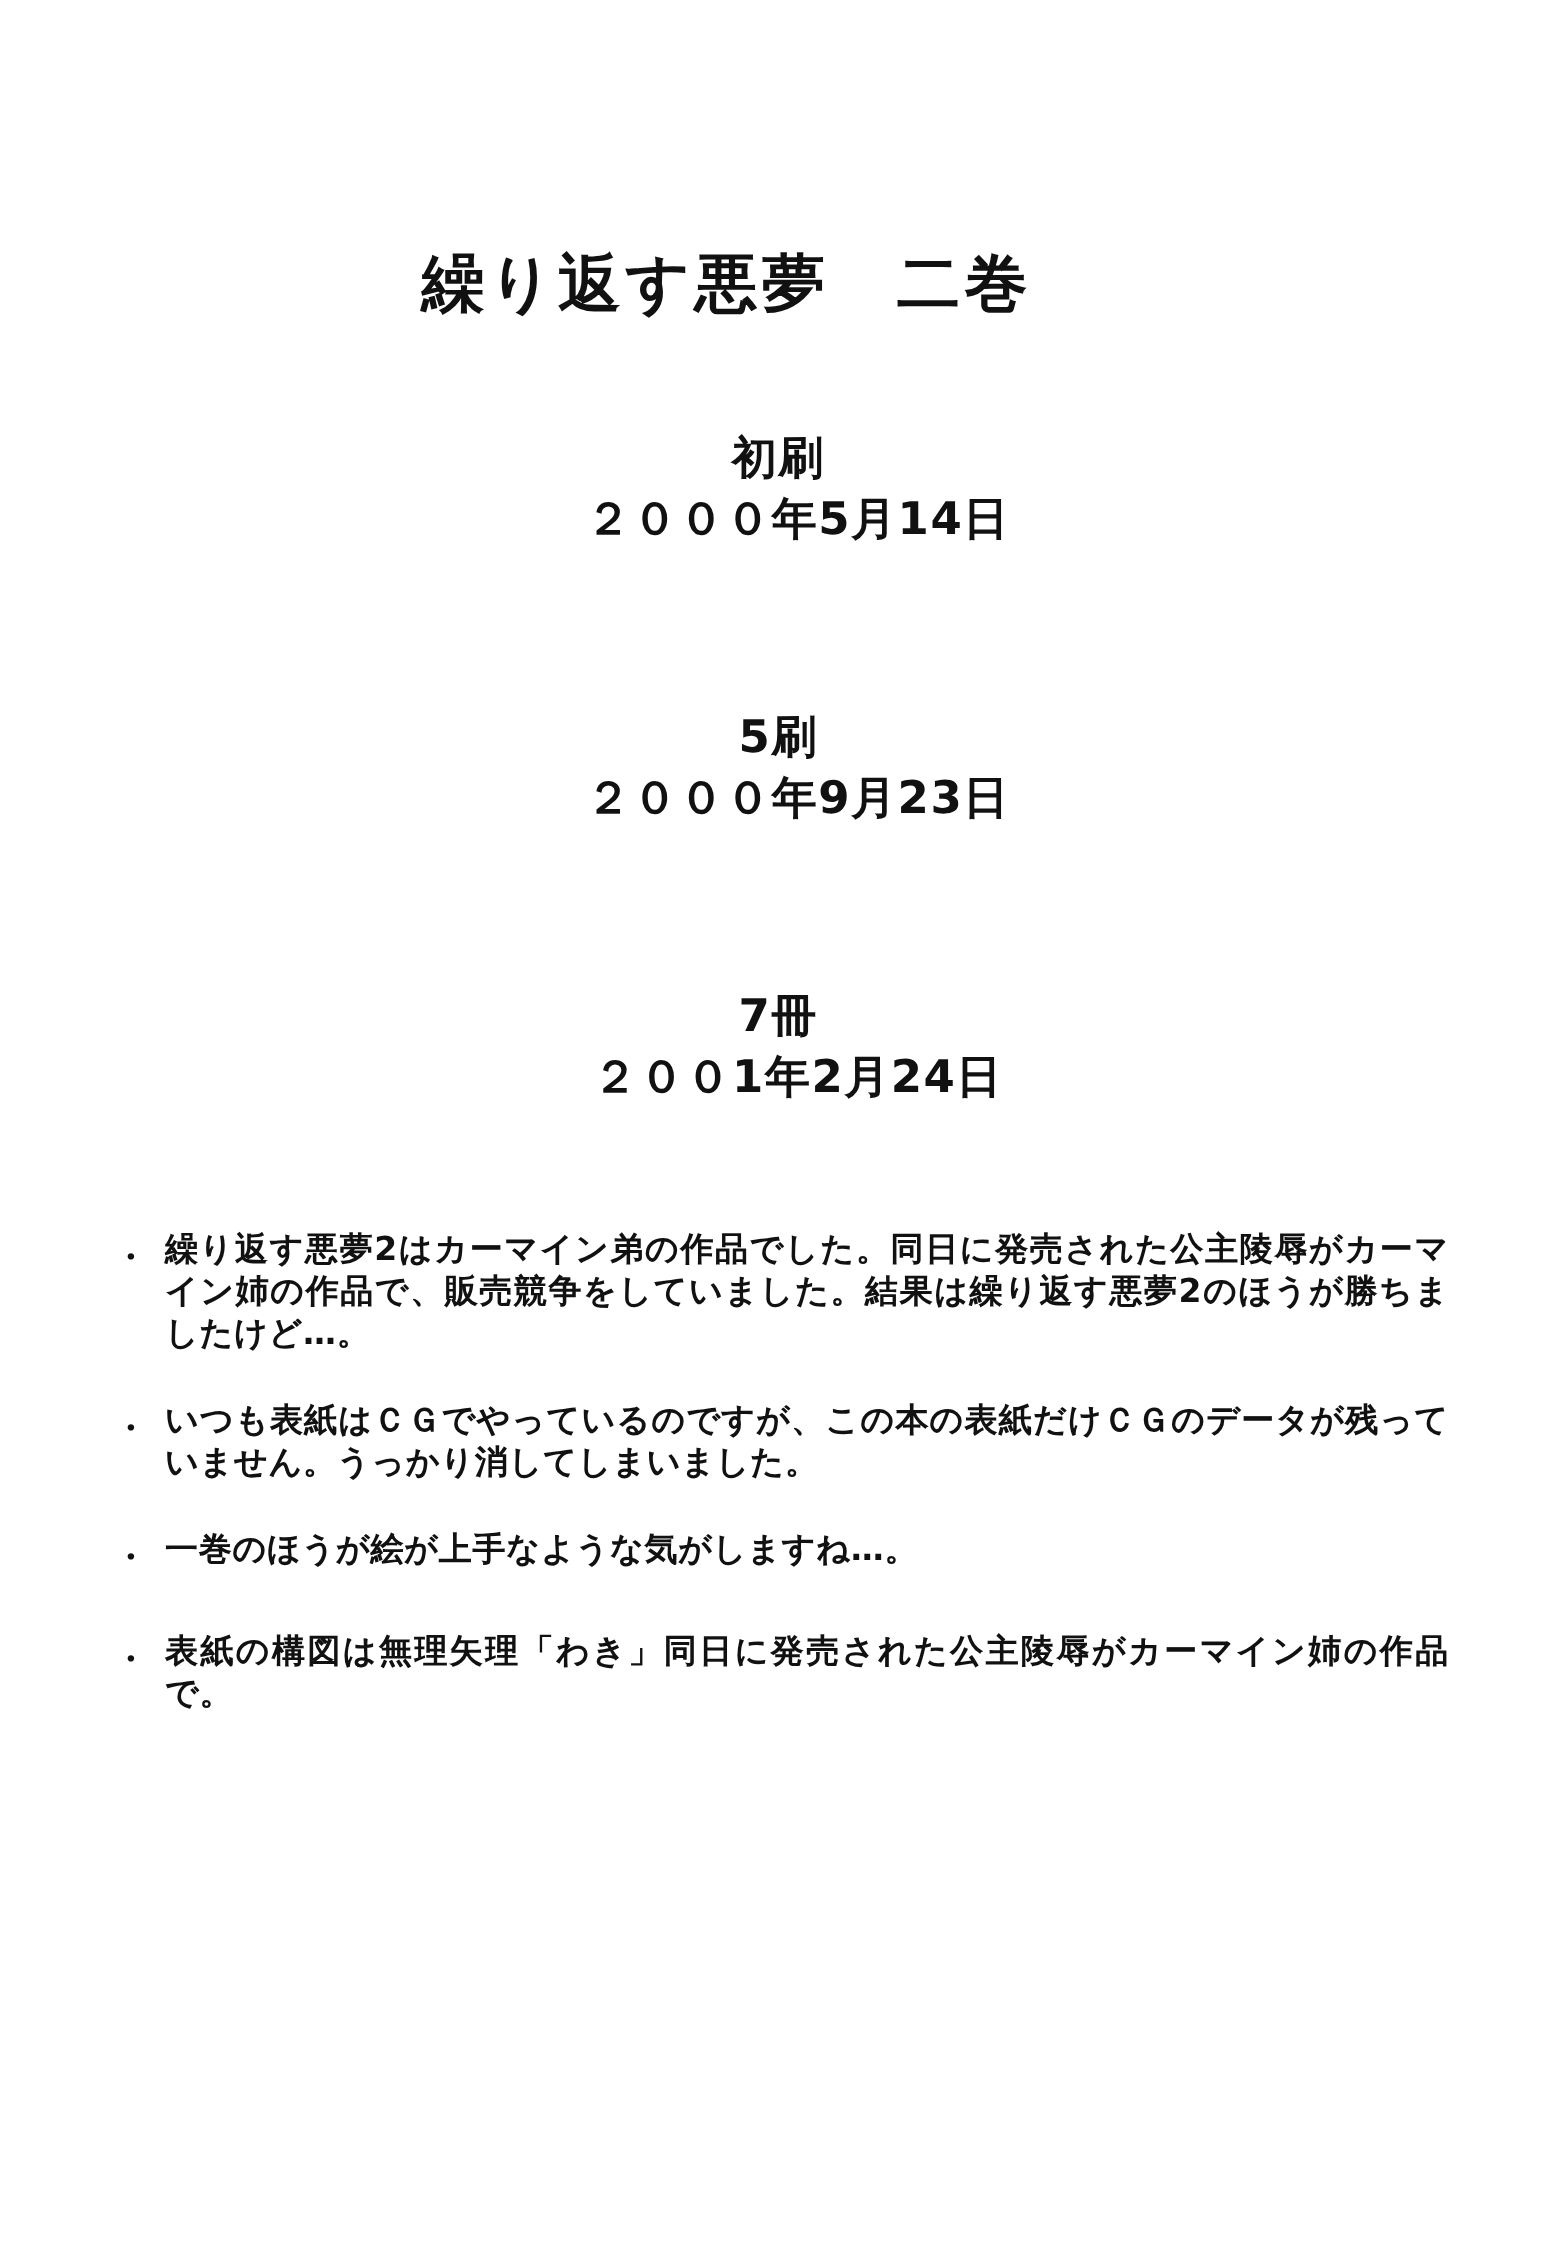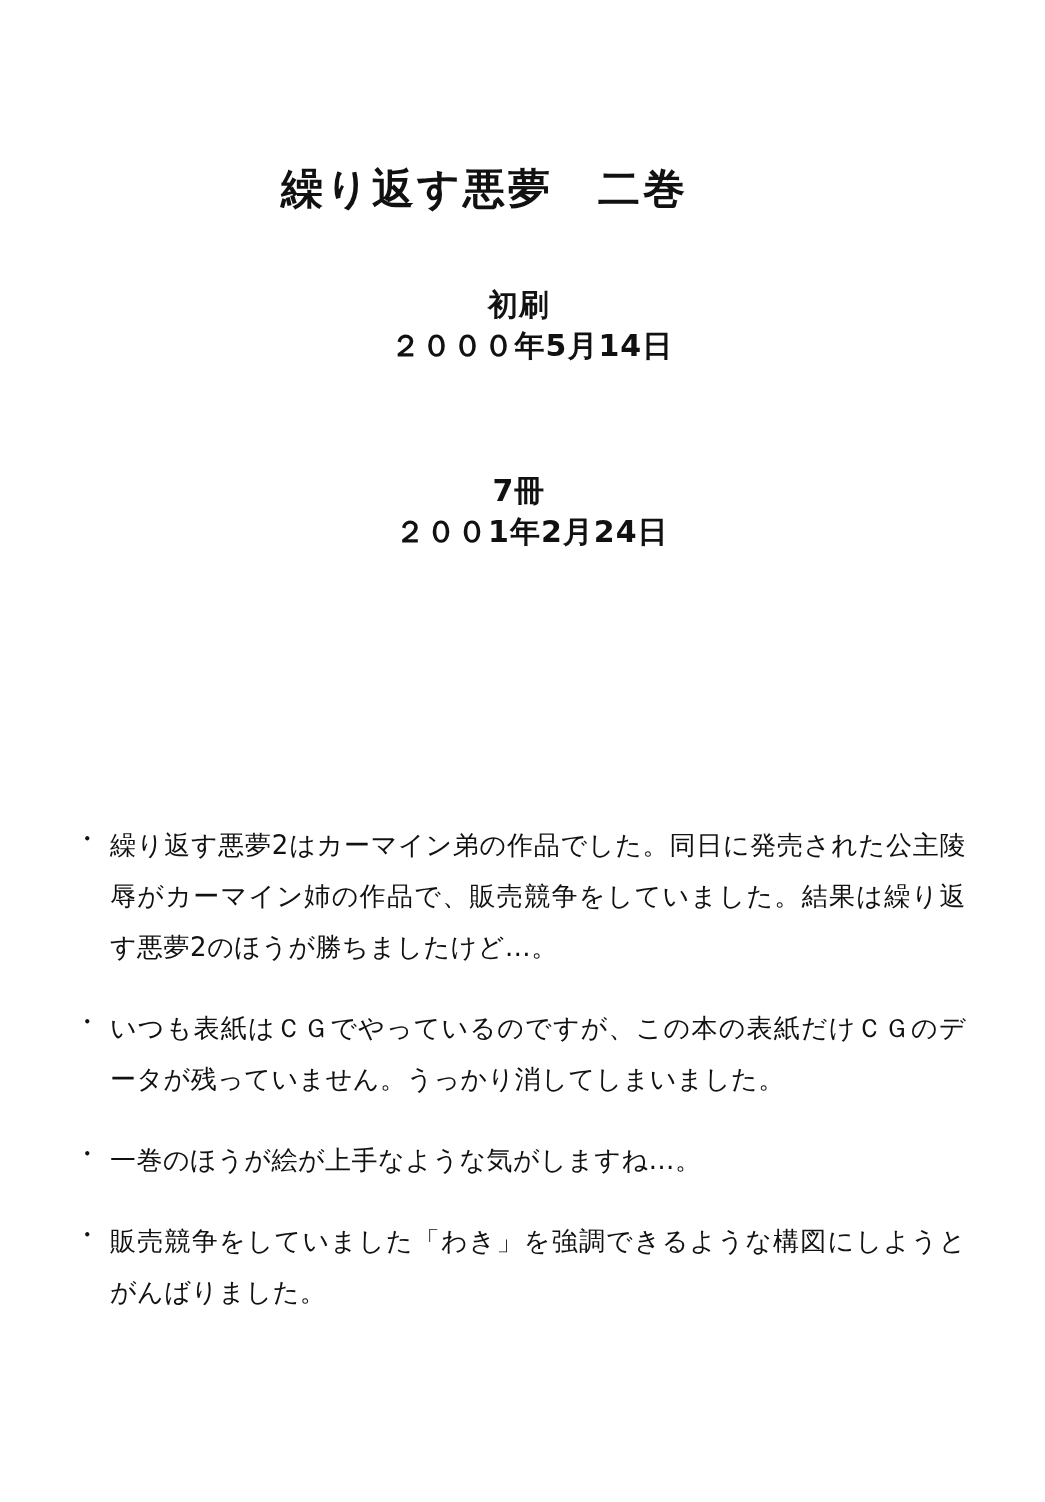--- a/index.html
+++ b/index.html
@@ -70,38 +70,42 @@
   .note-bullet {
     flex: 0 0 auto;
     width: 34px;
     font-size: 22px;
     line-height: 38px;
     text-align: left;
     font-weight: bold;
   }
   .note-text {
     flex: 1 1 auto;
-    font-size: 26px;
-    font-weight: normal;
-    line-height: 51px;
+    font-size: 22px;
+    font-weight: bold;
+    line-height: 28px;
     text-align: justify;
     letter-spacing: 0.5px;
   }
 </style>
 </head>
 <body>
 
 <div class="page">
 
   <h1 class="title">繰り返す悪夢　二巻</h1>
 
   <ul class="printings">
     <li class="printing-row">
       <span class="printing-label">初刷</span>
       <span class="printing-date">２０００年5月14日</span>
+    </li>
+    <li class="printing-row">
+      <span class="printing-label">5刷</span>
+      <span class="printing-date">２０００年9月23日</span>
     </li>
     <li class="printing-row">
       <span class="printing-label">7冊</span>
       <span class="printing-date">２００1年2月24日</span>
     </li>
   </ul>
 
   <ul class="notes">
     <li class="note">
       <span class="note-bullet">・</span>
@@ -110,17 +114,17 @@
     <li class="note">
       <span class="note-bullet">・</span>
       <span class="note-text">いつも表紙はＣＧでやっているのですが、この本の表紙だけＣＧのデータが残っていません。うっかり消してしまいました。</span>
     </li>
     <li class="note">
       <span class="note-bullet">・</span>
       <span class="note-text">一巻のほうが絵が上手なような気がしますね…。</span>
     </li>
     <li class="note">
       <span class="note-bullet">・</span>
-      <span class="note-text">販売競争をしていました「わき」を強調できるような構図にしようとがんばりました。</span>
+      <span class="note-text">表紙の構図は無理矢理「わき」同日に発売された公主陵辱がカーマイン姉の作品で。</span>
     </li>
   </ul>
 
 </div>
 
 </body></html>

